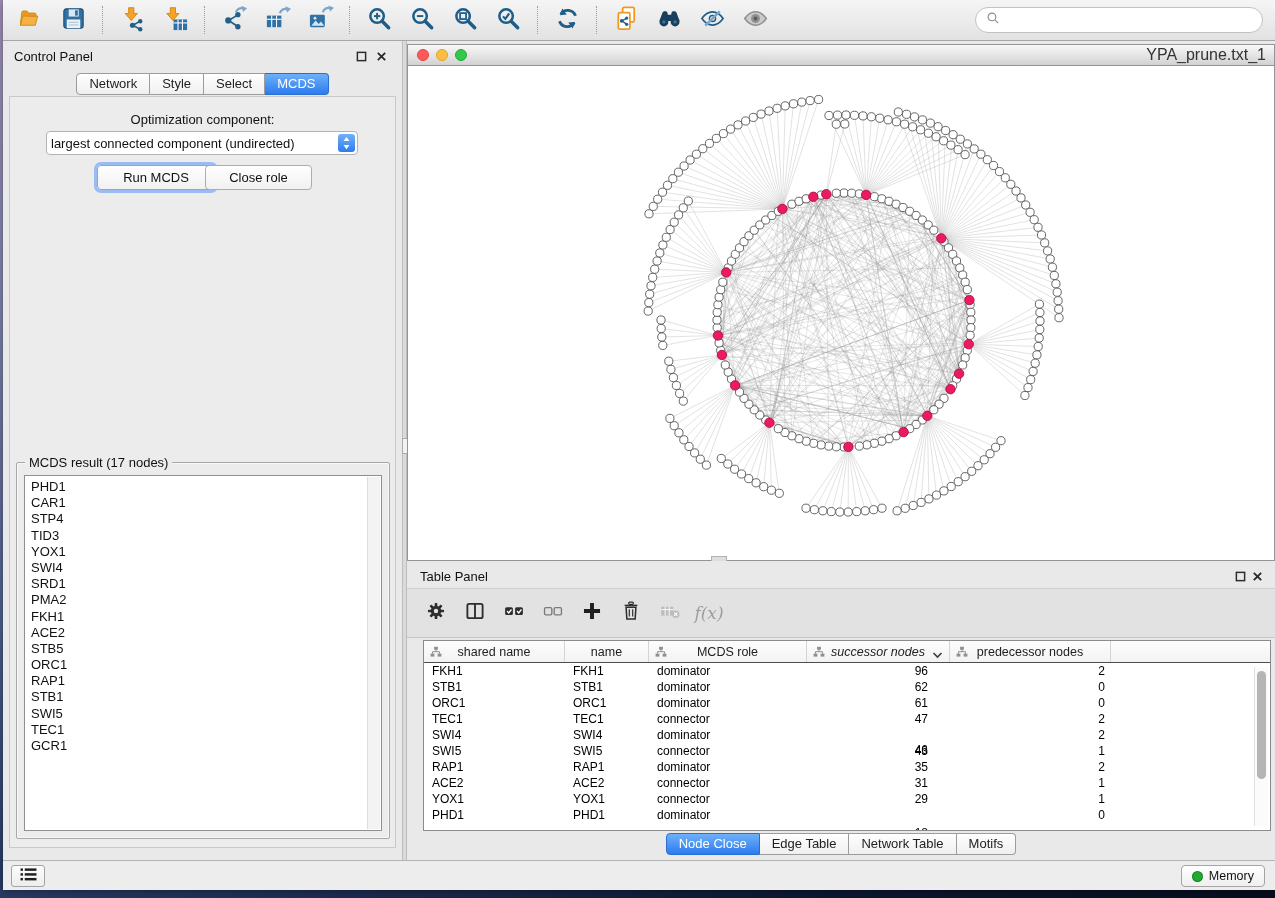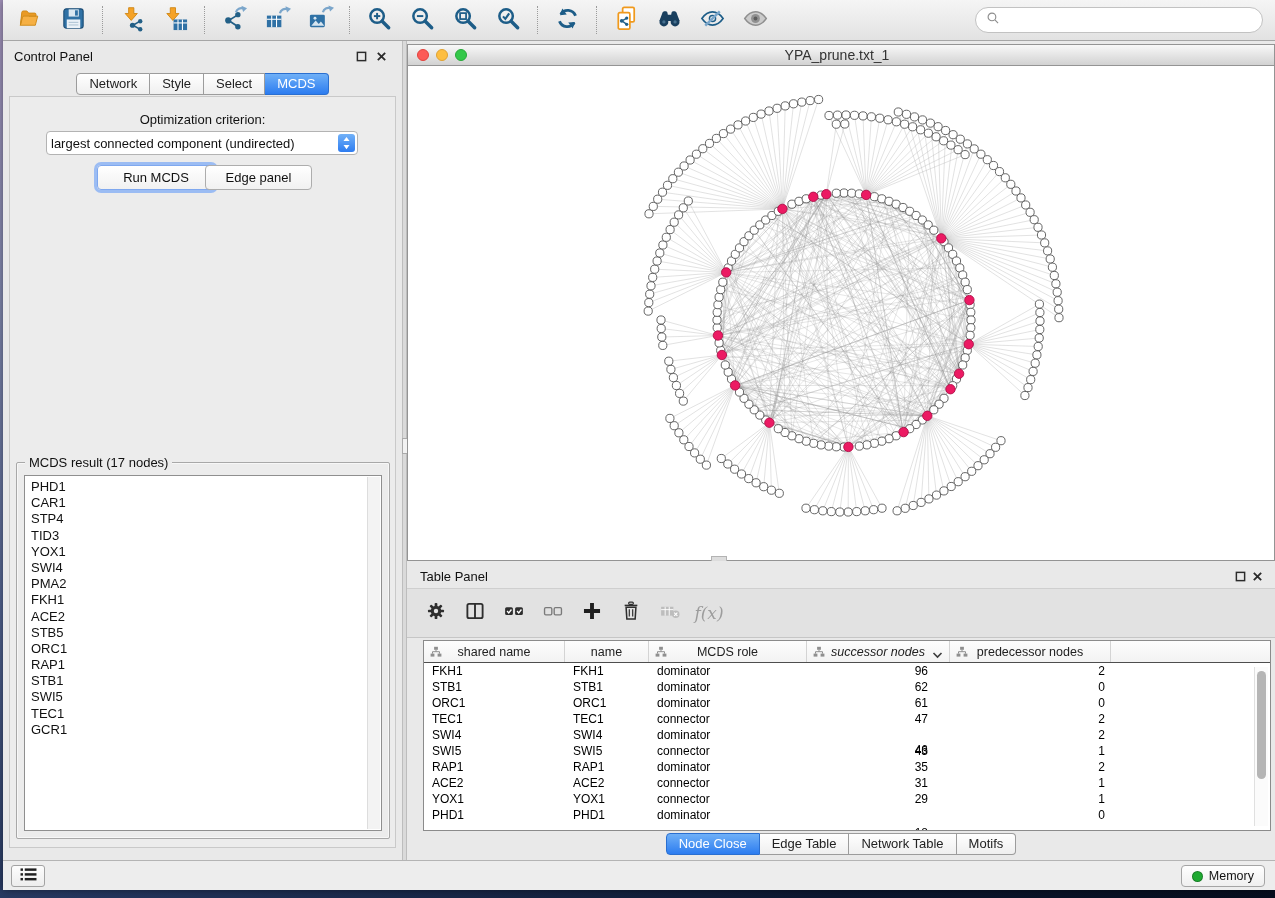--- a/index.html
+++ b/index.html
@@ -58,21 +58,21 @@
   .divider-handle{position:absolute;left:-1px;top:397px;width:4px;height:14px;background:#f2f2f2;border:1px solid #aaa}
 
   
   .network-window{position:absolute;left:404px;top:44px;width:868px;height:517px}
   .net-titlebar{position:absolute;top:0;left:0;right:0;height:22px;background:linear-gradient(#f8f8f8,#d2d2d2);
     border:1px solid #949494;box-sizing:border-box;display:flex;align-items:center}
   .tl{width:12px;height:12px;border-radius:50%;box-sizing:border-box;margin-left:7px}
   .tl.red{background:#fc5b57;border:1px solid #e2423d;margin-left:9px}
   .tl.yellow{background:#fdbe41;border:1px solid #e0a232}
   .tl.green{background:#34c84a;border:1px solid #27a839}
-  .net-title{position:absolute;left:0;right:8px;text-align:center;font-size:14px;color:#333}
+  .net-title{position:absolute;left:0;right:8px;text-align:right;font-size:16px;color:#333}
   .net-canvas{position:absolute;top:22px;left:0;right:0;bottom:0;background:#fff;border:1px solid #949494;
     border-top:none;box-sizing:border-box}
   .net-canvas svg{position:absolute;left:0;top:0}
   .split-handle{position:absolute;left:303px;bottom:-3px;width:16px;height:7px;background:#ddd;border:1px solid #b3b3b3;box-sizing:border-box}
 
   
   .table-panel{position:absolute;left:404px;top:561px;width:868px;height:299px;background:#e9e9e9}
   .tp-title{position:absolute;top:8px;left:13px;font-size:13px}
   .tp-float{right:28px}.tp-close{right:11px}
   .tp-toolbar{position:absolute;left:0;right:0;top:27px;height:50px;background:#e2e2e2;
@@ -297,43 +297,44 @@
         </svg>
     </span>
     <div class="cp-tabs">
         <span class="seg-item">Network</span>
         <span class="seg-item">Style</span>
         <span class="seg-item">Select</span>
         <span class="seg-item active">MCDS</span>
       </div>
 
     <div class="cp-content">
-      <div class="opt-label">Optimization criterion:</div>
+      <div class="opt-label">Optimization component:</div>
       <div class="dropdown">
         <span class="dd-value">largest connected component (undirected)</span>
         <span class="spinner">
           <svg viewBox="0 0 10 16" width="9" height="14">
               <path d="M5 1L8.4 5.6H1.6z" fill="#fff"></path>
               <path d="M5 15L1.6 10.4h6.8z" fill="#fff"></path>
             </svg>
         </span>
       </div>
       <button class="btn focused" id="runBtn">Run MCDS</button>
-      <button class="btn" id="closeBtn">Edge panel</button>
+      <button class="btn" id="closeBtn">Close role</button>
 
       <div class="result-group">
         <span class="legend">MCDS result (17 nodes)</span>
         <div class="result-list">
           <div class="result-scroll"></div>
         <div class="mcds-item">PHD1</div>
             <div class="mcds-item">CAR1</div>
             <div class="mcds-item">STP4</div>
             <div class="mcds-item">TID3</div>
             <div class="mcds-item">YOX1</div>
             <div class="mcds-item">SWI4</div>
+            <div class="mcds-item">SRD1</div>
             <div class="mcds-item">PMA2</div>
             <div class="mcds-item">FKH1</div>
             <div class="mcds-item">ACE2</div>
             <div class="mcds-item">STB5</div>
             <div class="mcds-item">ORC1</div>
             <div class="mcds-item">RAP1</div>
             <div class="mcds-item">STB1</div>
             <div class="mcds-item">SWI5</div>
             <div class="mcds-item">TEC1</div>
             <div class="mcds-item">GCR1</div>

